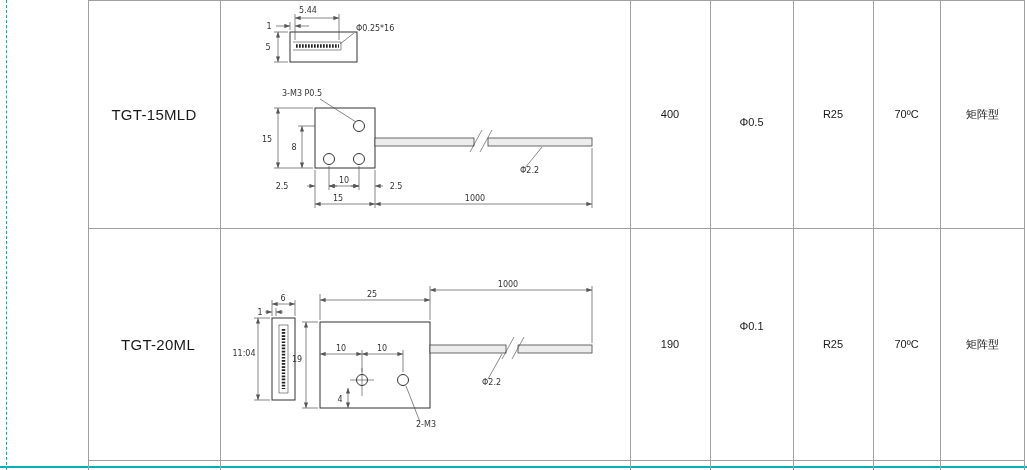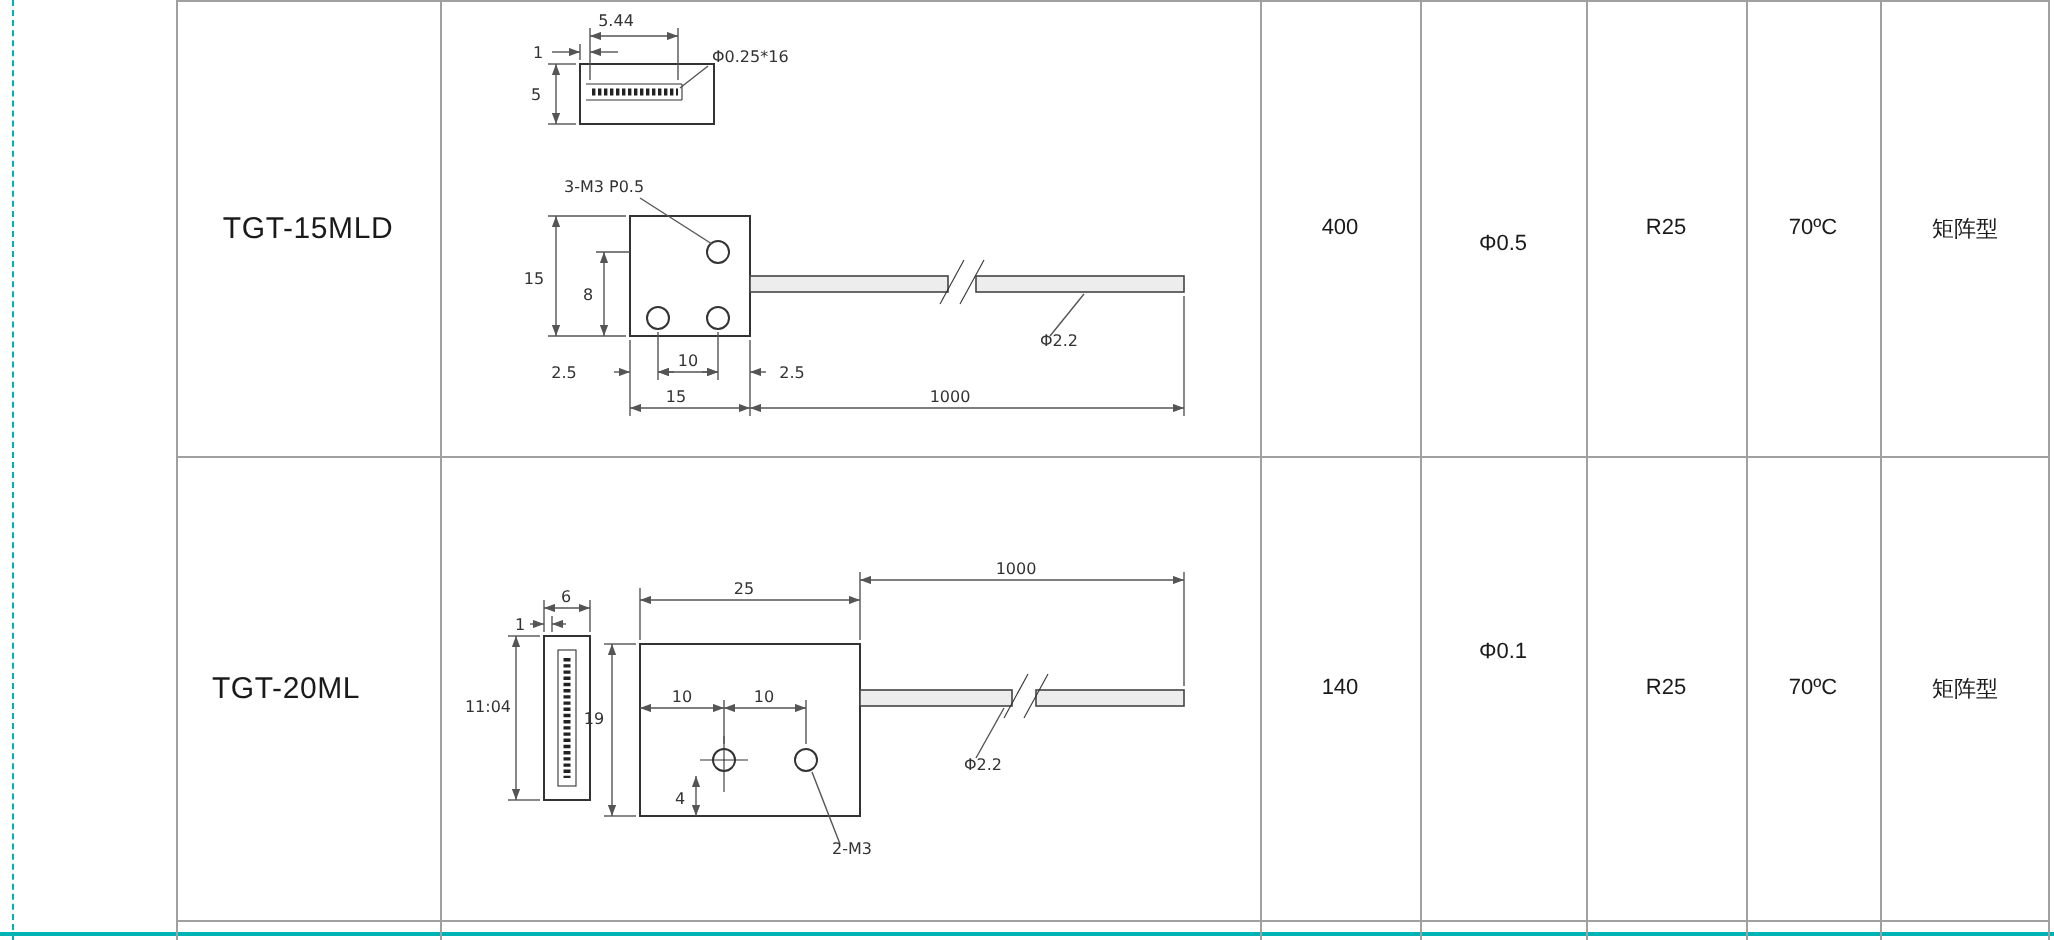--- a/index.html
+++ b/index.html
@@ -121,21 +121,21 @@
   </g>
   <text x="300" y="173">Φ2.2</text>
 </svg>
 
 <div class="cell spec" style="left:631px;top:1px;width:78px;height:226px">400</div>
 <div class="cell spec" style="left:711px;top:1px;width:81px;height:242px">Φ0.5</div>
 <div class="cell spec" style="left:794px;top:1px;width:78px;height:226px">R25</div>
 <div class="cell spec" style="left:874px;top:1px;width:65px;height:226px">70ºC</div>
 <div class="cell spec" style="left:941px;top:1px;width:83px;height:226px">矩阵型</div>
 
-<div class="cell model" style="left:78px;top:229px;width:130px;height:230px">TGT-20ML</div>
+<div class="cell model" style="left:93px;top:229px;width:130px;height:230px">TGT-20ML</div>
 
 <svg style="left:220px;top:228px" width="410" height="232" viewBox="0 0 410 232">
   <defs>
     <marker id="a2" markerWidth="8" markerHeight="6" refX="8" refY="3" orient="auto-start-reverse">
       <path d="M0,0 L8,3 L0,6 Z" fill="#555"></path>
     </marker>
   </defs>
 
   <g>
     <rect class="shape" x="52" y="90" width="23" height="82"></rect>
@@ -193,17 +193,17 @@
 
   <g>
     <rect class="cable" x="210" y="117" width="76" height="8"></rect>
     <rect class="cable" x="298" y="117" width="74" height="8"></rect>
     <path class="thin" d="M282,131 l12,-22"></path>
     <path class="thin" d="M292,131 l12,-22"></path>
   </g>
   <text x="262" y="157">Φ2.2</text>
 </svg>
 
-<div class="cell spec" style="left:631px;top:229px;width:78px;height:230px">140</div>
+<div class="cell spec" style="left:631px;top:229px;width:78px;height:230px">190</div>
 <div class="cell spec" style="left:711px;top:211px;width:81px;height:230px">Φ0.1</div>
 <div class="cell spec" style="left:794px;top:229px;width:78px;height:230px">R25</div>
 <div class="cell spec" style="left:874px;top:229px;width:65px;height:230px">70ºC</div>
 <div class="cell spec" style="left:941px;top:229px;width:83px;height:230px">矩阵型</div>
 
 </body></html>

